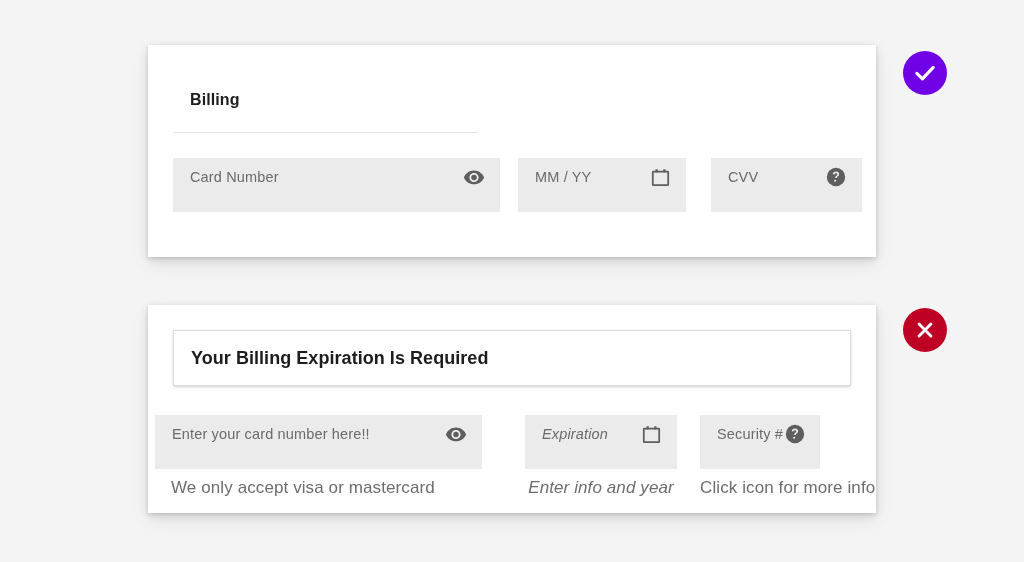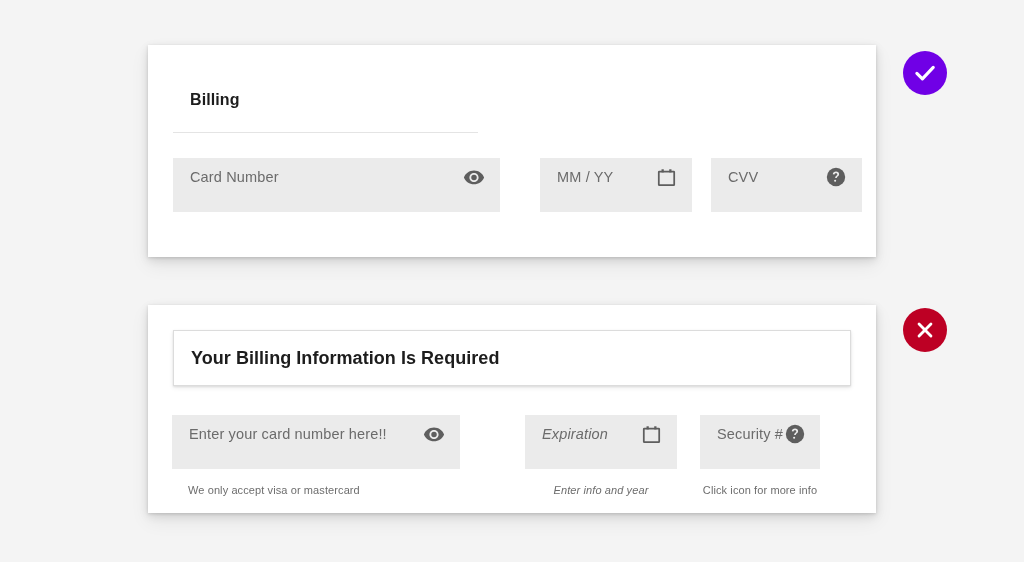--- a/index.html
+++ b/index.html
@@ -116,35 +116,35 @@
     flex: 0 0 auto;
     display: flex;
     align-items: center;
     justify-content: center;
     width: 24px;
     height: 24px;
     color: #5e5e5e;
   }
   .field-icon svg { display: block; }
   .helper {
-    margin-top: 15px;
-    font-size: 11px;
+    margin-top: 9px;
+    font-size: 17px;
     color: #6d6d6d;
     white-space: nowrap;
     letter-spacing: 0.1px;
   }
   .helper.left   { text-align: left; padding-left: 16px; }
   .helper.center { text-align: center; }
 
   
   #c1-f1 { left: 25px;  top: 113px; width: 327px; }
-  #c1-f2 { left: 392px; top: 113px; width: 152px; }
+  #c1-f2 { left: 370px; top: 113px; width: 168px; }
   #c1-f3 { left: 552px; top: 113px; width: 151px; margin-left: 11px; }
   
-  #c2-f1 { left: 24px;  top: 110px; width: 288px; }
+  #c2-f1 { left: 7px;  top: 110px; width: 327px; }
   #c2-f2 { left: 377px; top: 110px; width: 152px; font-style: italic; }
   #c2-f3 { left: 552px; top: 110px; width: 120px; }
 
   
   .badge {
     position: absolute;
     width: 44px;
     height: 44px;
     border-radius: 50%;
     display: flex;
@@ -210,21 +210,21 @@
           </span>
         </div>
       </div>
 
     </div>
   </div>
 
   <div class="card" id="card-required">
 
     <div class="notice-box">
-      <span class="notice-text">Your Billing Information Is Required</span>
+      <span class="notice-text">Your Billing Expiration Is Required</span>
     </div>
 
     <div class="field-row">
 
       <div class="field-group" id="c2-f1">
         <div class="field">
           <span class="field-label">Enter your card number here!!</span>
           <span class="field-icon">
             <svg width="22" height="22" viewBox="0 0 24 24" fill="currentColor">
               <path d="M12 5c-5 0-9.27 3.11-11 7.5C2.73 16.89 7 20 12 20s9.27-3.11 11-7.5C21.27 8.11 17 5 12 5zm0 12.5c-2.76 0-5-2.24-5-5s2.24-5 5-5 5 2.24 5 5-2.24 5-5 5zm0-8a3 3 0 100 6 3 3 0 000-6z"></path>

